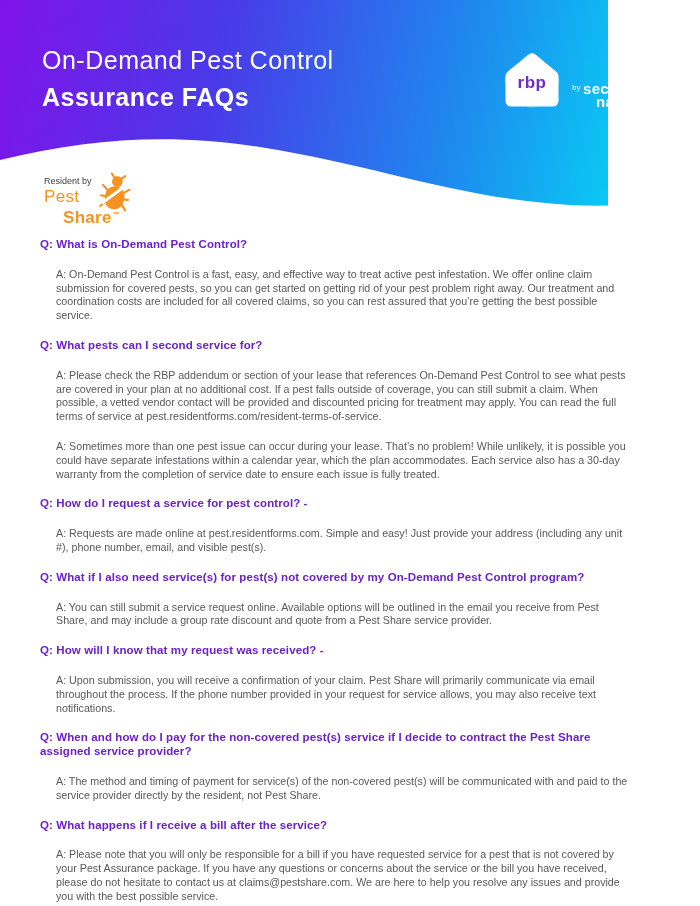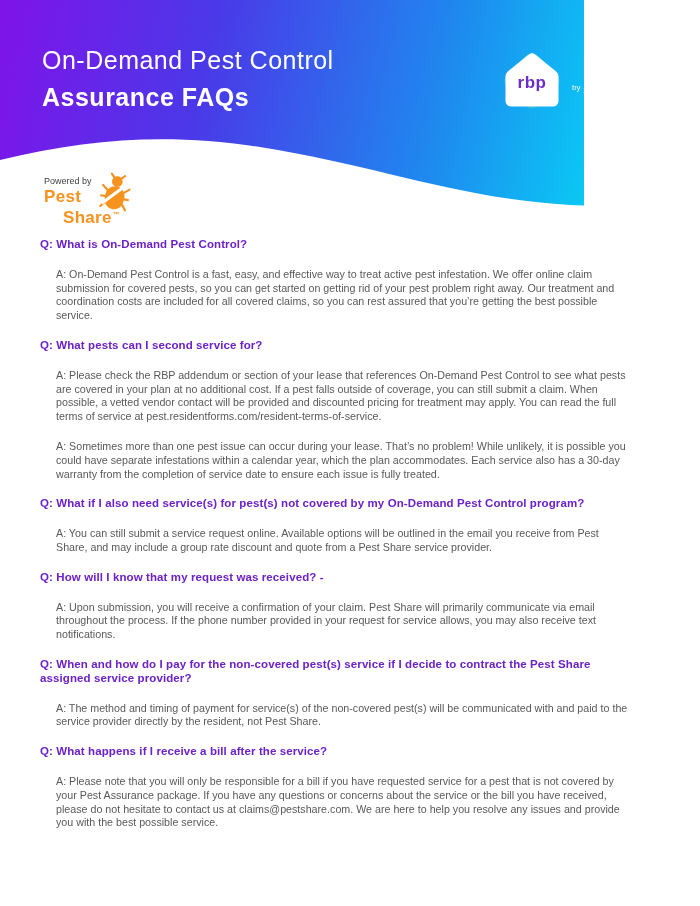--- a/index.html
+++ b/index.html
@@ -4,20 +4,21 @@
 <style>
   html,body{margin:0;padding:0;}
   body{
     width:700px;height:906px;position:relative;background:#ffffff;
     font-family:"Liberation Sans", sans-serif;overflow:hidden;
   }
   
   .header{
     position:absolute;left:0;top:0;width:584px;height:215px;
     background:linear-gradient(102deg,#8013E9 0%,#4A39E8 35%,#1E8AEF 74%,#0AC9F4 100%);
+    padding-left:24px;
   }
   .header-wave{position:absolute;left:0;bottom:0;width:700px;height:85px;display:block;}
   .header-titles{position:absolute;left:42px;top:42px;color:#ffffff;}
   .title-line1{font-size:25px;font-weight:400;letter-spacing:.5px;line-height:37px;}
   .title-line2{font-size:25px;font-weight:700;letter-spacing:.5px;line-height:37px;}
   
   .rbp-lockup{position:absolute;left:502px;top:46px;display:flex;align-items:center;}
   .rbp-mark{position:relative;width:60px;height:64px;}
   .rbp-diamond{
     position:absolute;left:8px;top:10px;width:44px;height:44px;border-radius:9px;
@@ -29,21 +30,21 @@
     position:absolute;left:0;top:24px;width:60px;text-align:center;
     color:#6B2FC7;font-size:17px;font-weight:700;letter-spacing:.5px;
   }
   .sn-lockup{position:relative;margin-left:10px;width:78px;height:34px;color:#ffffff;margin-top:36px;}
   .sn-by{position:absolute;left:0;top:1px;font-size:8px;font-weight:400;opacity:.95;}
   .sn-word1{position:absolute;left:11px;top:-2px;font-size:15px;font-weight:700;letter-spacing:.3px;}
   .sn-word2{position:absolute;left:24px;top:11px;font-size:15px;font-weight:700;letter-spacing:.3px;}
   
   .powered{position:absolute;left:44px;top:176px;width:140px;height:58px;}
   .powered-label{font-size:9px;color:#414042;font-weight:400;margin-bottom:2px;}
-  .ps-pest{color:#F6921E;font-size:17px;font-weight:700;letter-spacing:.3px;line-height:17px;}
+  .ps-pest{color:#F6921E;font-size:17px;font-weight:400;letter-spacing:.3px;line-height:17px;}
   .ps-share{color:#F6921E;font-size:17px;font-weight:700;letter-spacing:.3px;line-height:17px;margin-left:19px;margin-top:1px;}
   .ps-tm{font-size:7px;vertical-align:6px;margin-left:1px;}
   .ps-bug{position:absolute;left:57px;top:-3px;width:29px;height:38px;transform:rotate(10deg);}
   
   .content{position:absolute;left:0;top:215px;width:700px;padding:23px 40px 0;box-sizing:border-box;}
   .faq-item{max-width:604px;}
   .faq-q{
     margin:13px 0 8px;color:#6C21C9;font-size:11.5px;font-weight:700;
     line-height:13.8px;letter-spacing:.1px;
   }
@@ -73,21 +74,21 @@
       <span class="sn-word2">nature</span>
     </div>
   </div>
 
   <svg class="header-wave" viewBox="0 0 700 85" preserveAspectRatio="none">
     <path d="M0,30 C90,8 170,3 260,17 C380,36 455,68 570,75 C625,78 668,71 700,63 L700,85 L0,85 Z" fill="#ffffff"></path>
   </svg>
 </div>
 
 <div class="powered">
-  <div class="powered-label">Powered by</div>
+  <div class="powered-label">Resident by</div>
   <div class="ps-pest">Pest</div>
   <div class="ps-share"><span>Share</span><span class="ps-tm">™</span></div>
   <svg class="ps-bug" viewBox="0 0 30 38">
     <g stroke="#F6921E" stroke-width="2.2" stroke-linecap="round">
       <line x1="11" y1="4" x2="8" y2="1"></line>
       <line x1="19" y1="4" x2="22" y2="1"></line>
       <line x1="6" y1="18" x2="1" y2="14"></line>
       <line x1="5" y1="25" x2="0.5" y2="25"></line>
       <line x1="6" y1="31" x2="2" y2="36"></line>
       <line x1="24" y1="18" x2="29" y2="14"></line>
@@ -108,20 +109,24 @@
 
   <section class="faq-item">
     <h3 class="faq-q">Q: What pests can I second service for?</h3>
     <p class="faq-a">A: Please check the RBP addendum or section of your lease that references On-Demand Pest Control to see what pests are covered in your plan at no additional cost. If a pest falls outside of coverage, you can still submit a claim. When possible, a vetted vendor contact will be provided and discounted pricing for treatment may apply. You can read the full terms of service at pest.residentforms.com/resident-terms-of-service.</p>
   </section>
 
   <section class="faq-item">
     <p class="faq-a">A: Sometimes more than one pest issue can occur during your lease. That’s no problem! While unlikely, it is possible you could have separate infestations within a calendar year, which the plan accommodates. Each service also has a 30-day warranty from the completion of service date to ensure each issue is fully treated.</p>
   </section>
 
+  <section class="faq-item">
+    <h3 class="faq-q">Q: How do I request a service for pest control? -</h3>
+    <p class="faq-a">A: Requests are made online at pest.residentforms.com. Simple and easy! Just provide your address (including any unit #), phone number, email, and visible pest(s).</p>
+  </section>
 
   <section class="faq-item">
     <h3 class="faq-q">Q: What if I also need service(s) for pest(s) not covered by my On-Demand Pest Control program?</h3>
     <p class="faq-a">A: You can still submit a service request online. Available options will be outlined in the email you receive from Pest Share, and may include a group rate discount and quote from a Pest Share service provider.</p>
   </section>
 
   <section class="faq-item">
     <h3 class="faq-q">Q: How will I know that my request was received? -</h3>
     <p class="faq-a">A: Upon submission, you will receive a confirmation of your claim. Pest Share will primarily communicate via email throughout the process. If the phone number provided in your request for service allows, you may also receive text notifications.</p>
   </section>

